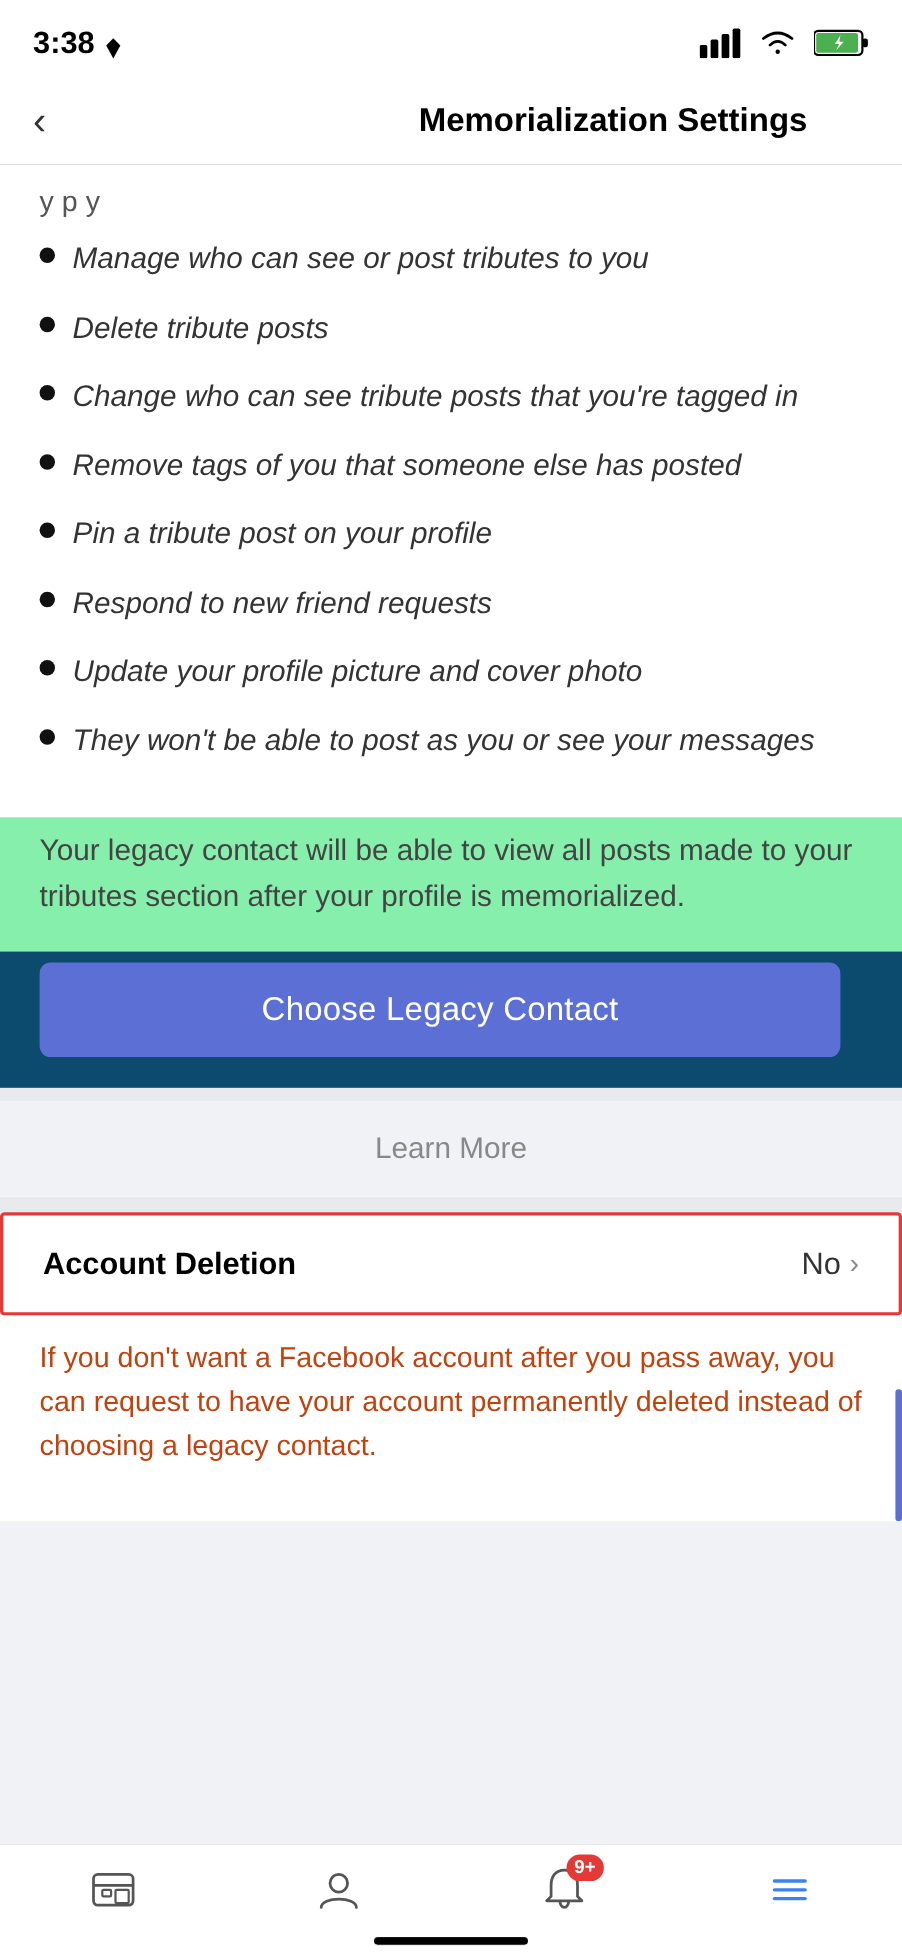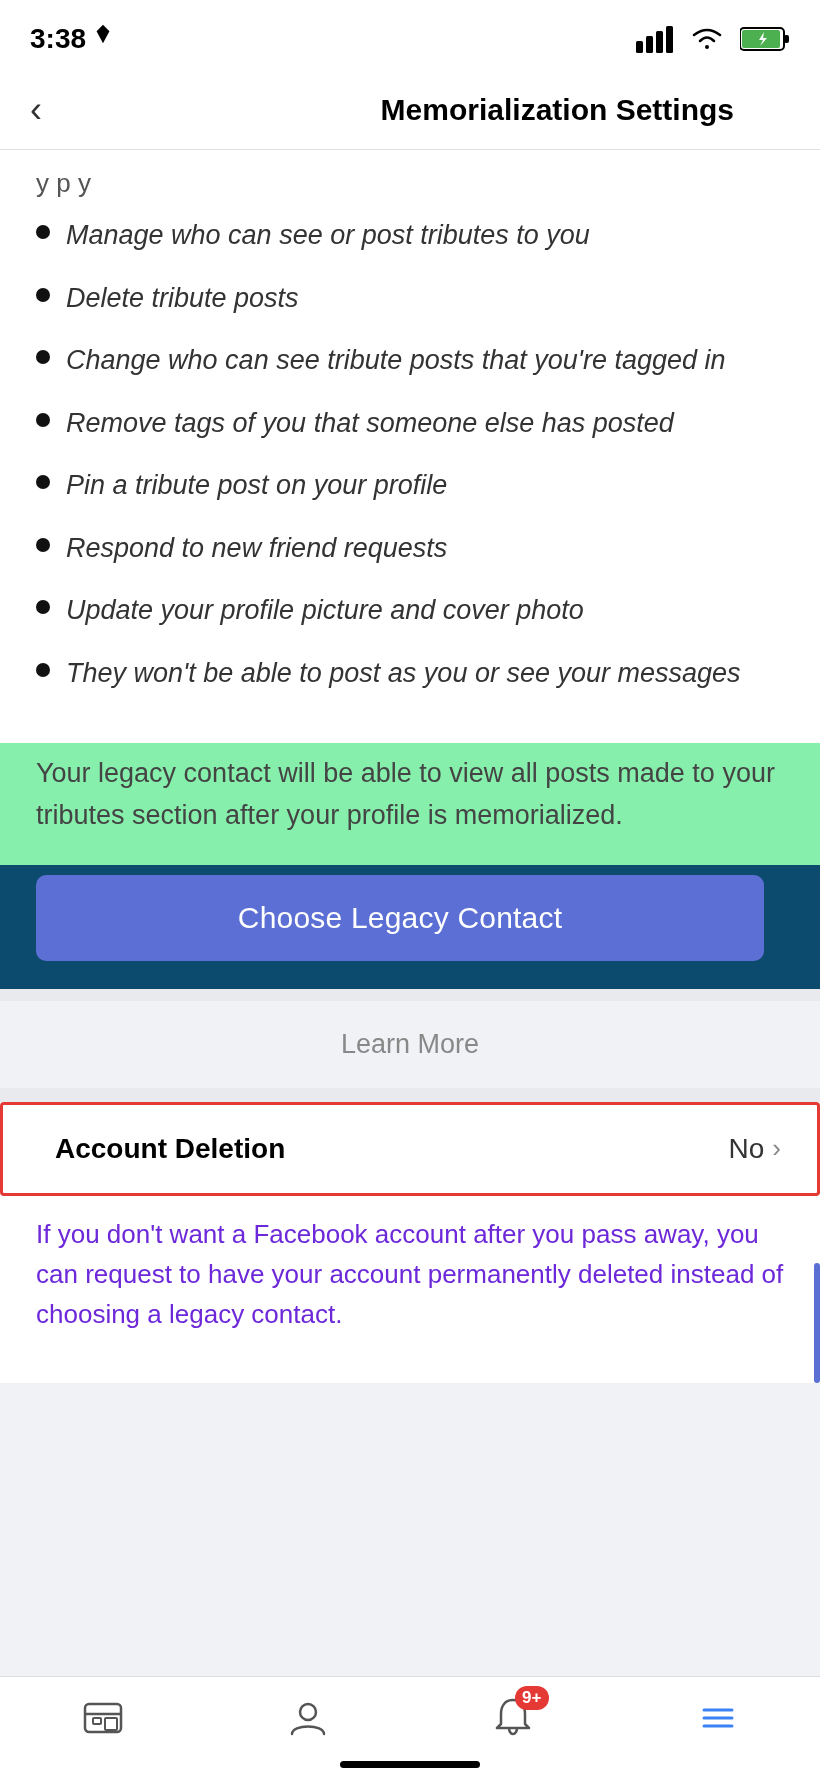--- a/index.html
+++ b/index.html
@@ -20,21 +20,21 @@
       justify-content: space-between;
       align-items: center;
       padding: 18px 30px 10px 30px;
       height: 70px;
     }
     .status-time {
       font-size: 28px;
       font-weight: 600;
       color: #000;
       display: flex;
-      align-items: flex-start;
+      align-items: flex-end;
       gap: 6px;
     }
     .status-time svg {
       width: 22px;
       height: 22px;
     }
     .status-icons {
       display: flex;
       align-items: center;
       gap: 14px;
@@ -170,40 +170,39 @@
       align-items: center;
       justify-content: space-between;
       padding: 28px 36px;
       cursor: pointer;
       margin: 0;
     }
     .account-deletion-label {
       font-size: 28px;
       font-weight: 700;
       color: #000;
-      margin-left: 16px;
     }
     .account-deletion-value {
       display: flex;
       align-items: center;
       gap: 8px;
       font-size: 28px;
       color: #333;
     }
     .chevron-right {
       font-size: 26px;
       color: #888;
     }
 
     
     .account-deletion-desc {
       background: #fff;
       padding: 18px 36px 28px 36px;
       font-size: 26px;
-      color: #6d28d9;
+      color: #c2410c;
       line-height: 1.55;
     }
 
     
     .tab-bar {
       position: fixed;
       bottom: 0;
       left: 0;
       width: 820px;
       background: #fff;

